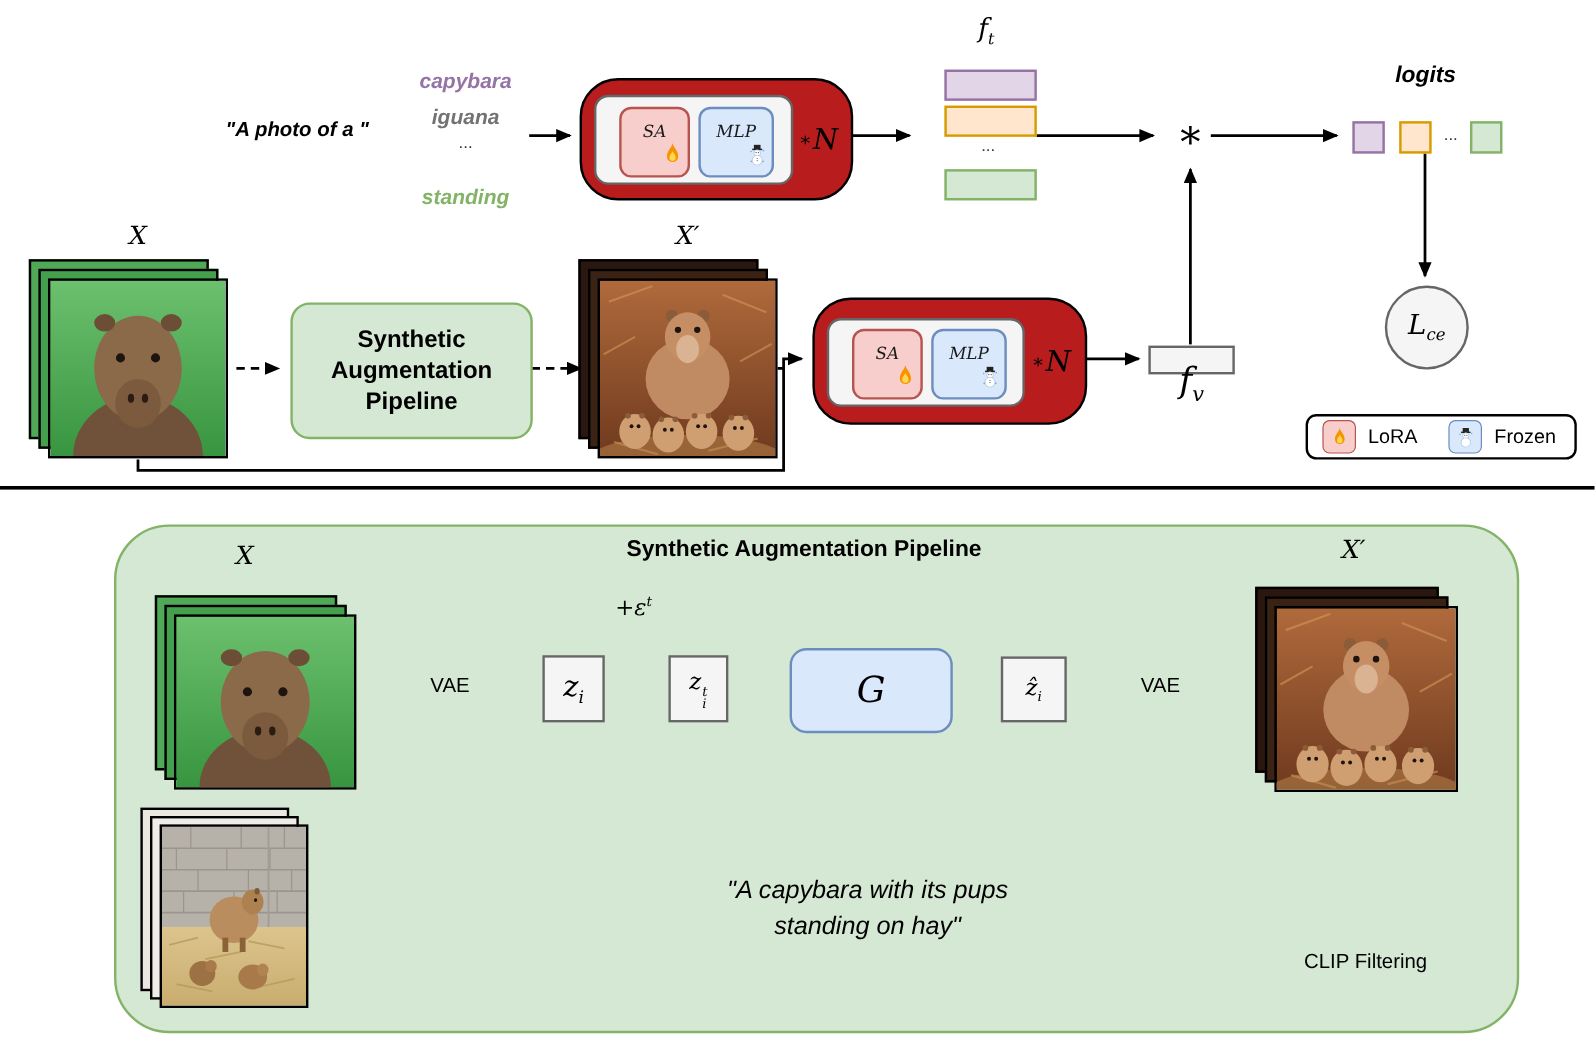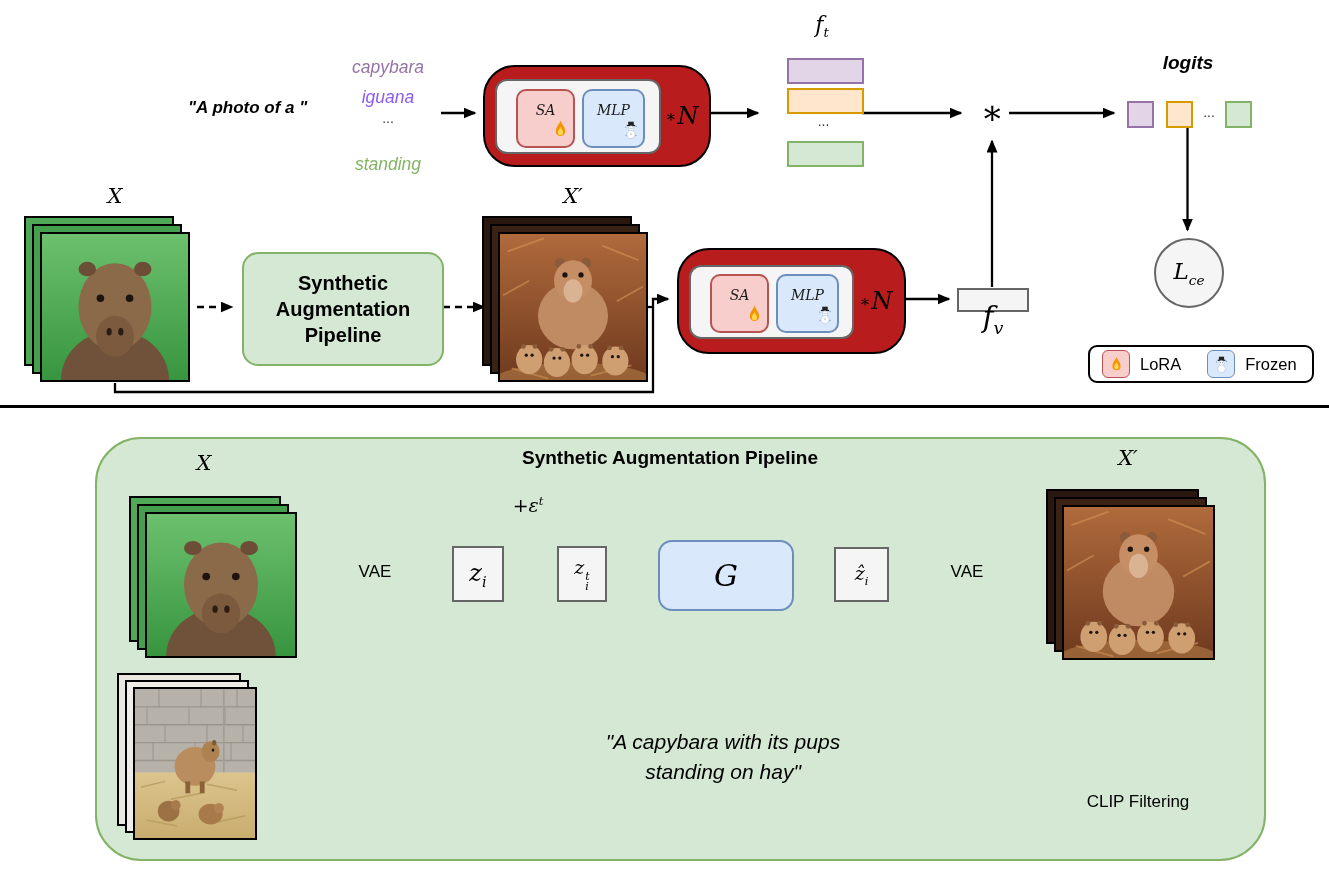--- a/index.html
+++ b/index.html
@@ -30,21 +30,21 @@
   .bar-orange{background:#ffe6cc;border-color:#d79b00;}
   .bar-green{background:#d5e8d4;border-color:#82b366;}
   .sq{position:absolute;width:23px;height:23px;border:2px solid;}
 
   .mathlab{font-family:"DejaVu Serif",serif;font-style:italic;white-space:nowrap;}
   .mathlab sub{font-size:60%;font-style:italic;}
   .mathlab sup{font-size:60%;font-style:italic;}
   .ss{display:inline-flex;flex-direction:column;font-size:11px;line-height:10px;
       vertical-align:-6px;margin-left:1px;font-style:italic;}
 
-  .classlab{font-weight:normal;font-style:italic;font-size:17.5px;}
+  .classlab{font-weight:bold;font-style:italic;font-size:17.5px;}
   .photo-card{position:absolute;border:2.5px solid #000;box-sizing:border-box;}
   .photo-card svg{display:block;width:100%;height:100%;}
 
   .gray-box{position:absolute;background:#f5f5f5;border:2px solid #666;display:flex;
             align-items:center;justify-content:center;}
   .blue-box{position:absolute;background:#dae8fc;border:2px solid #6c8ebf;border-radius:14px;
             display:flex;align-items:center;justify-content:center;}
 
   .sap-box{position:absolute;background:#d5e8d4;border:2px solid #82b366;border-radius:16px;
            display:flex;flex-direction:column;align-items:center;justify-content:center;
@@ -146,21 +146,21 @@
       <path d="M723 712 V616" stroke="#000" stroke-width="2.3" fill="none" marker-end="url(#ah)"></path>
     </g>
     <g>
       <path d="M1138.5 662 V779" stroke="#000" stroke-width="2.3" fill="none" marker-end="url(#ah)"></path>
     </g>
   </svg>
 
   <div class="abs" style="left:188px;top:98px;font-size:17px;font-weight:bold;font-style:italic;">"A photo of a "</div>
 
   <div class="abs ctr classlab" style="left: 338px; top: 57px; width: 100px; color: rgb(150, 115, 166);">capybara</div>
-  <div class="abs ctr classlab" style="left: 338px; top: 87px; width: 100px; color: #8b5cf6;">iguana</div>
+  <div class="abs ctr classlab" style="left: 338px; top: 87px; width: 100px; color: #737373;">iguana</div>
   <div class="abs ctr" style="left:338px;top:110px;width:100px;font-size:14px;color:#333;">...</div>
   <div class="abs ctr classlab" style="left: 338px; top: 154px; width: 100px; color: rgb(130, 179, 102);">standing</div>
 
   <div class="abs encoder-box" style="left:483px;top:65px;width:224px;height:98px;">
     <div class="abs inner-gray" style="left:10px;top:12px;width:162px;height:71px;">
       <div class="chip chip-sa" style="left:19px;top:8px;width:55px;height:55px;">
         <span class="chip-label">SA</span>
         <span class="chip-ic">
           <svg width="15" height="19" viewBox="0 0 16 20">
               <path d="M8 0 C8.5 4 13 6.5 13 12 A5 5 0 0 1 3 12 C3 6.5 7.5 4 8 0 Z" fill="#f59300"></path>

